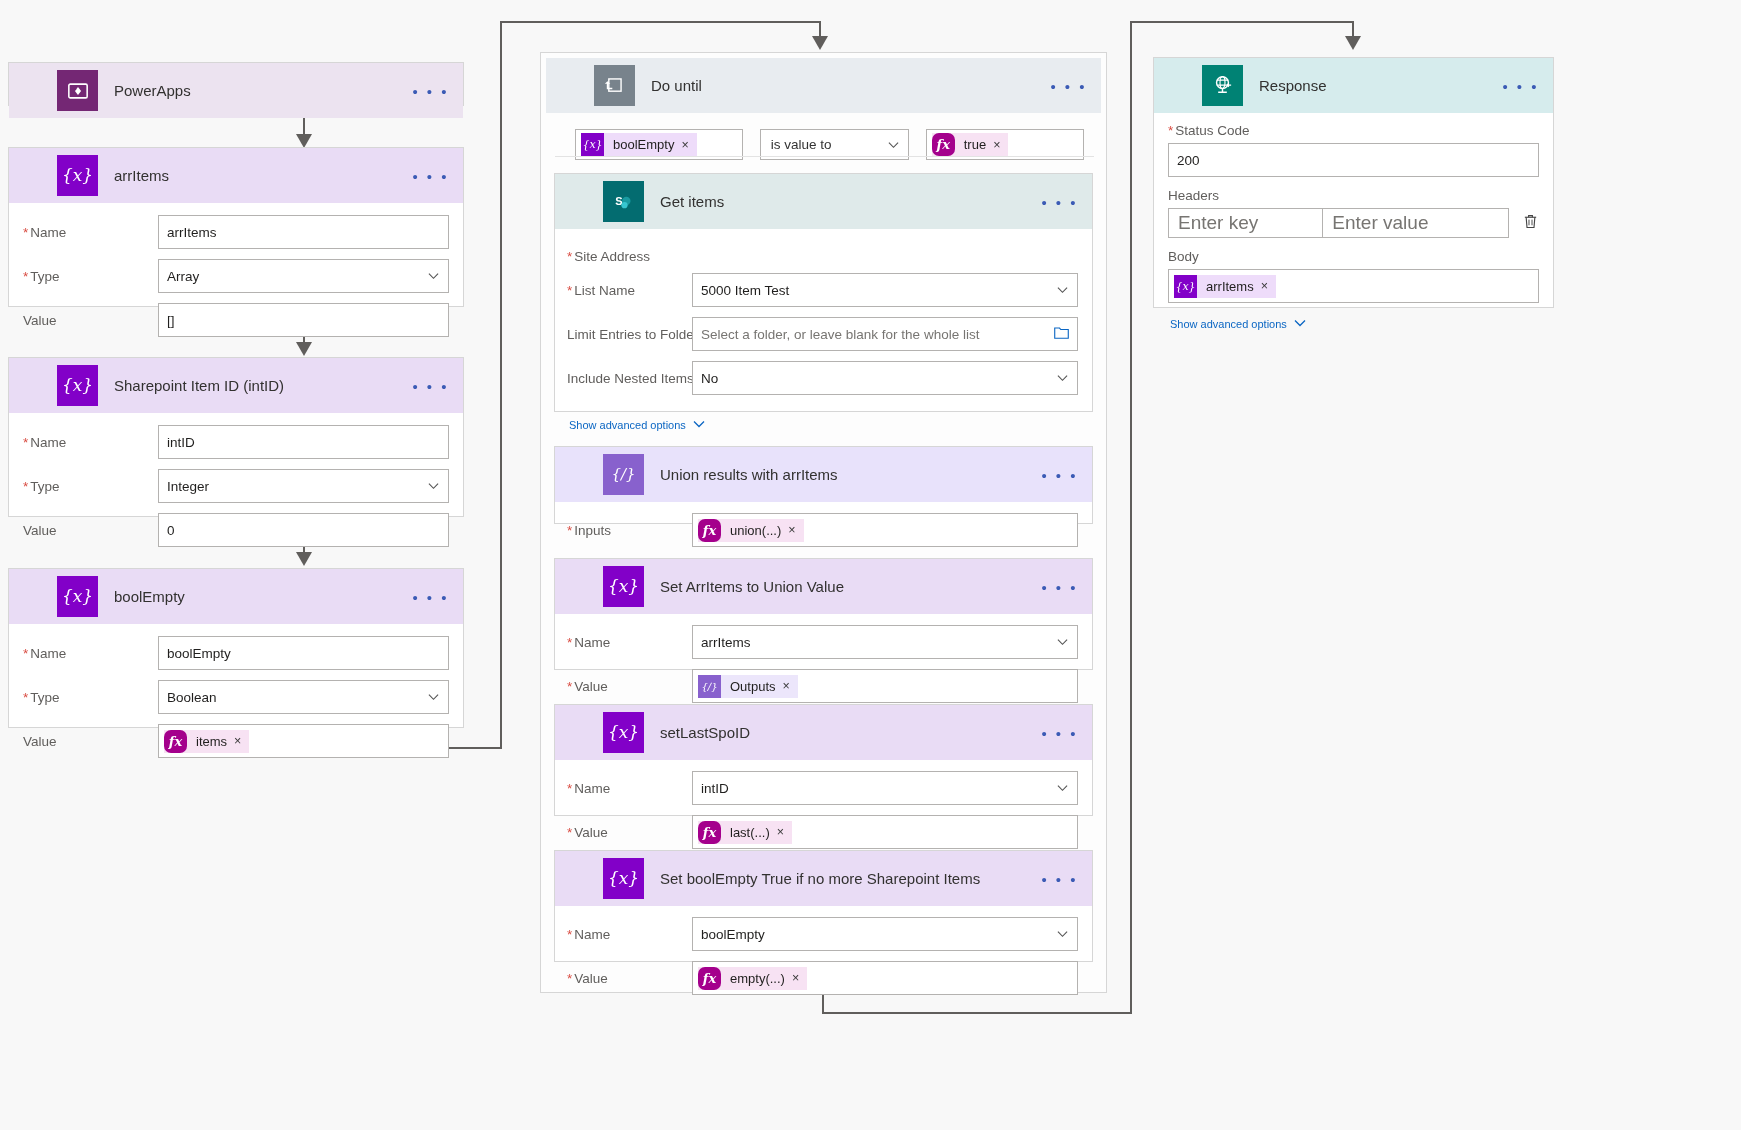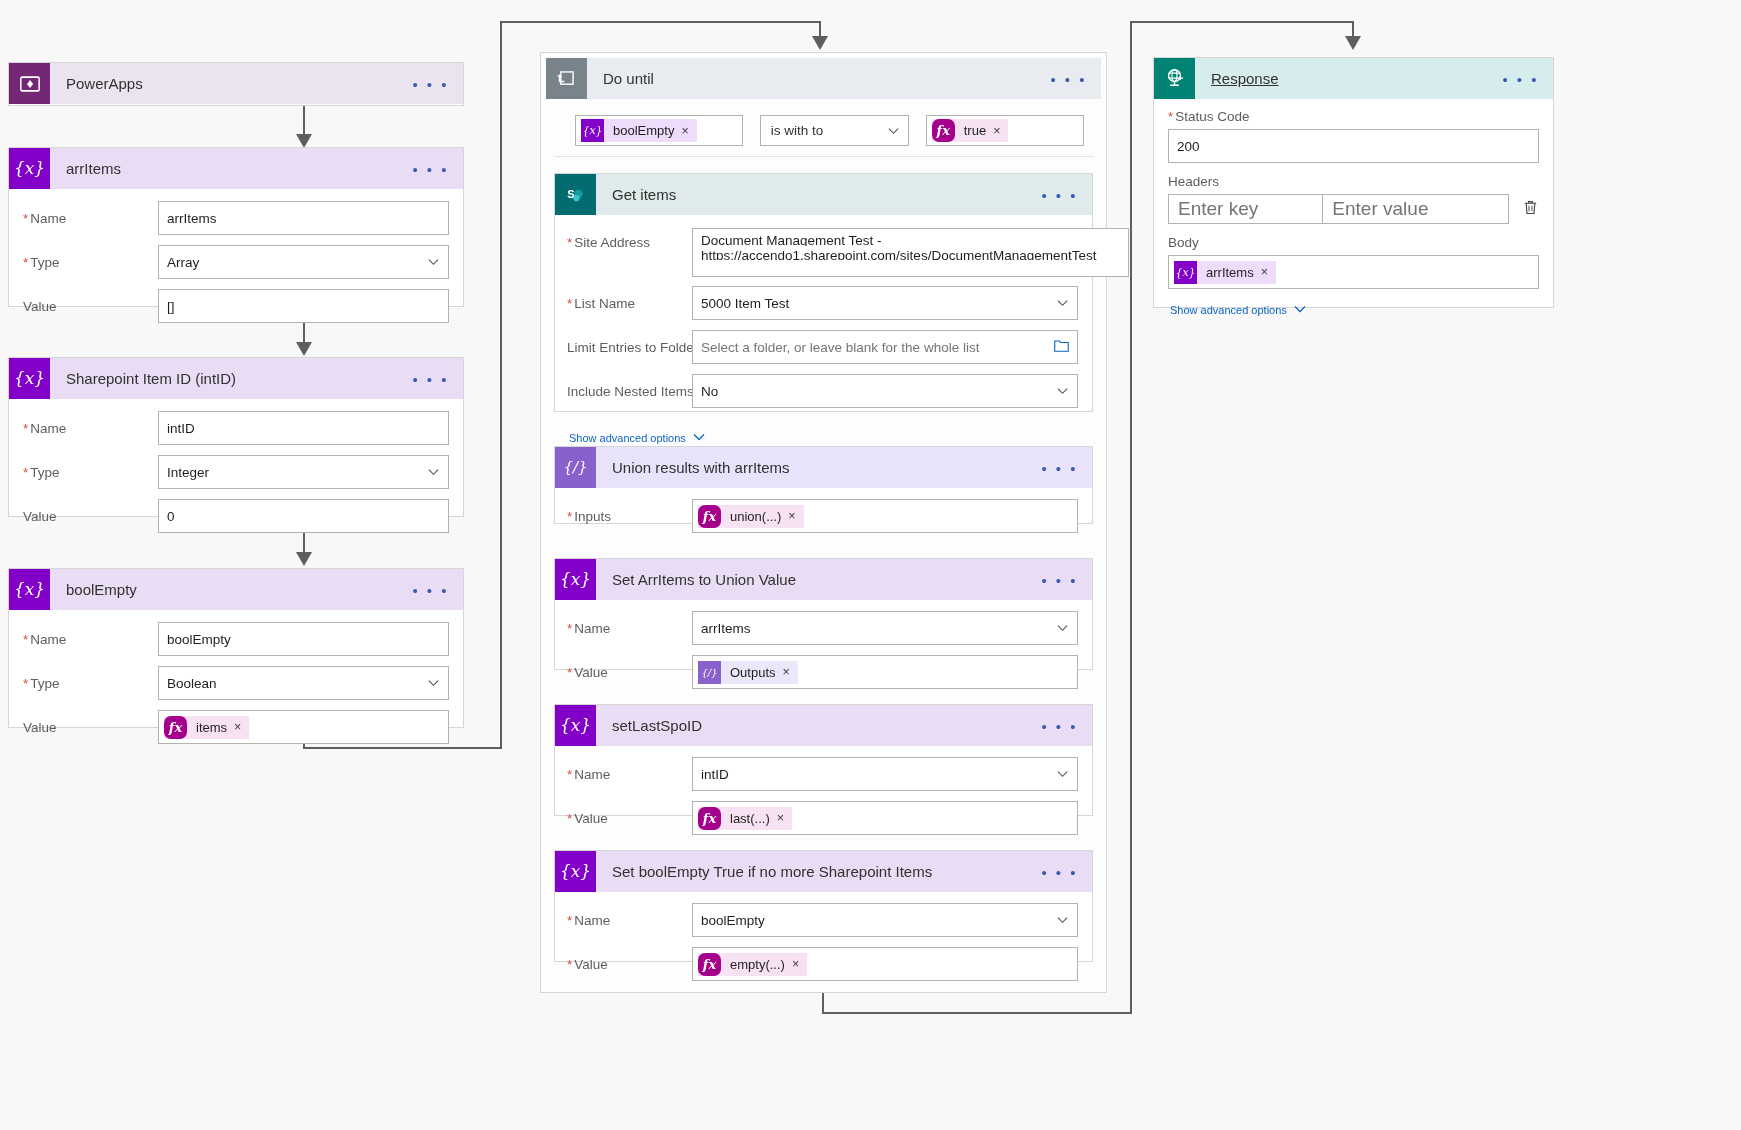--- a/index.html
+++ b/index.html
@@ -9,39 +9,39 @@
     font-family:"Liberation Sans","DejaVu Sans",sans-serif;
     font-size:14.5px;
     color:#333;
     position:relative;
     overflow:hidden;
   }
   .canvas{position:absolute;inset:0;}
 
   
   .card{position:absolute;background:#fff;border:1px solid #d6d6d6;box-sizing:border-box;}
-  .chead{display:flex;align-items:center;height:41px;box-sizing:border-box;position:relative;}
+  .chead{display:flex;align-items:center;height:55px;box-sizing:border-box;position:relative;padding-left:48px;}
   .chead .ico{width:41px;height:41px;flex:0 0 41px;display:flex;align-items:center;justify-content:center;color:#fff;}
   .chead .ttl{padding-left:16px;font-size:15px;color:#323130;white-space:nowrap;}
   .dots{position:absolute;right:14px;top:50%;transform:translateY(-50%);color:#3b5bb5;letter-spacing:2.5px;font-size:15px;line-height:1;}
   .ico svg{display:block;}
   .glyph{font-family:"DejaVu Serif",serif;font-style:italic;font-size:17px;line-height:1;}
 
   
   .h-powerapps{background:#ece3f0;}
   .i-powerapps{background:#742774;}
   .h-var{background:#e9dcf5;}
   .i-var{background:#8200c8;}
   .h-compose{background:#e8e2fb;}
   .i-compose{background:#8861cd;}
   .h-until{background:#e8ecf0;}
   .i-until{background:#78838c;}
   .h-sp{background:#dfeaea;}
   .i-sp{background:#036c70;}
-  .h-resp{background:#d6eced;text-decoration:underline;}
+  .h-resp{background:#d6eced;}
   .i-resp{background:#008274;}
 
   
   .cbody{padding:12px 14px 14px 14px;}
   .row{display:flex;align-items:center;margin-bottom:10px;}
   .row:last-child{margin-bottom:2px;}
   .lbl{font-size:13.5px;color:#605e5c;flex:0 0 auto;white-space:nowrap;}
   .lbl .req{color:#d94c42;margin-right:2px;}
   .fld{flex:1 1 auto;border:1px solid #b4b2b0;background:#fff;box-sizing:border-box;
        height:31px;display:flex;align-items:center;padding:16px 8px;font-size:13.5px;color:#201f1e;position:relative;}
@@ -254,21 +254,21 @@
       <div class="cond-tokbox">
         <span class="tok tok-var">
           <span class="tico">
               <span class="g">{x}</span>
             </span>
           <span class="tlab">boolEmpty</span>
           <span class="tx">×</span>
         </span>
       </div>
       <div class="cond-sel">
-        <span>is with to</span>
+        <span>is value to</span>
         <span class="chev">
             <svg viewBox="0 0 12 12">
               <path d="M1 3.5 L6 8.5 L11 3.5" fill="none" stroke="#555" stroke-width="1.25"></path>
             </svg>
           </span>
       </div>
       <div class="cond-val">
         <span class="tok tok-fx">
           <span class="tico">
               <span class="g">fx</span>
@@ -293,29 +293,20 @@
       </div>
       <div class="ttl">Get items</div>
       <div class="dots">• • •</div>
     </div>
     <div class="cbody" style="padding:13px 14px 10px 12px;">
       <div class="row" style="align-items:stretch;margin-bottom:9px;">
         <div class="lbl" style="width:125px;display:flex;align-items:flex-start;padding-top:7px;">
             <span class="req">*</span>
             <span>Site Address</span>
           </div>
-        <div class="fld tall">
-          <span>Document Management Test -</span>
-          <span style="padding-right:24px;">https://accendo1.sharepoint.com/sites/DocumentManagementTest</span>
-          <span class="chev">
-              <svg viewBox="0 0 12 12">
-                <path d="M1 3.5 L6 8.5 L11 3.5" fill="none" stroke="#555" stroke-width="1.25"></path>
-              </svg>
-            </span>
-        </div>
       </div>
       <div class="row">
         <div class="lbl" style="width:125px;"><span class="req">*</span><span>List Name</span></div>
         <div class="fld">
             <span>5000 Item Test</span>
           <span class="chev">
               <svg viewBox="0 0 12 12">
                 <path d="M1 3.5 L6 8.5 L11 3.5" fill="none" stroke="#555" stroke-width="1.25"></path>
               </svg>
             </span>

